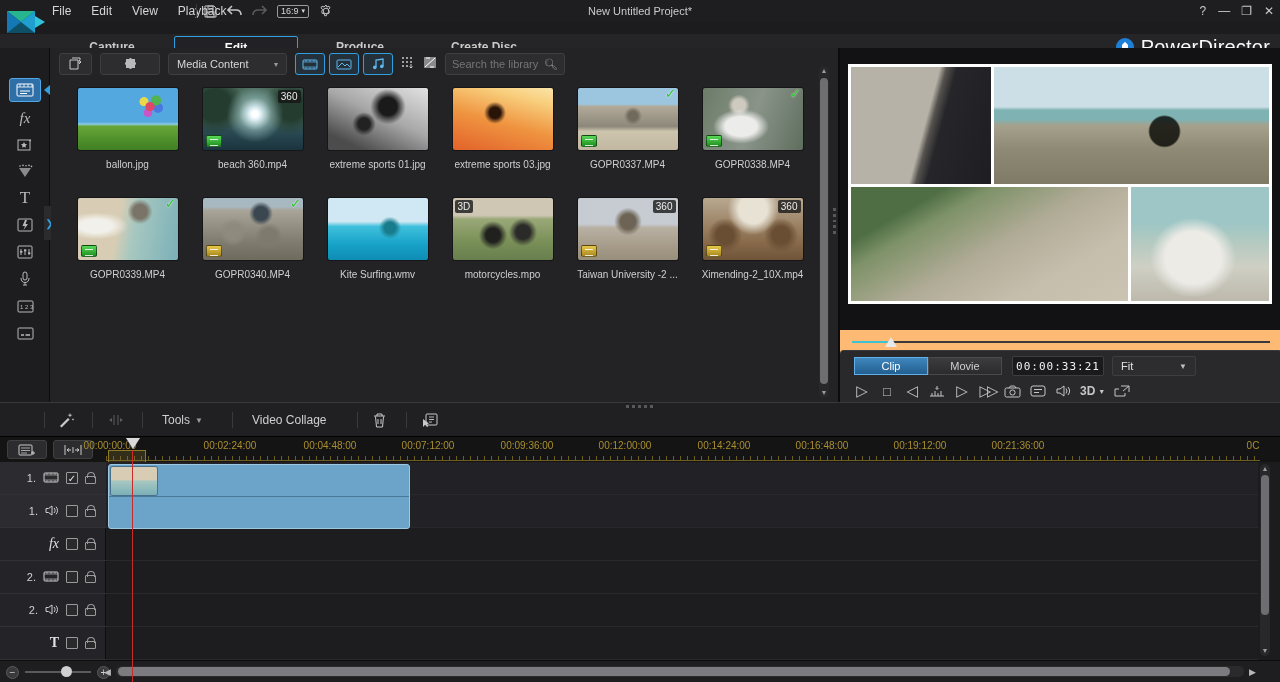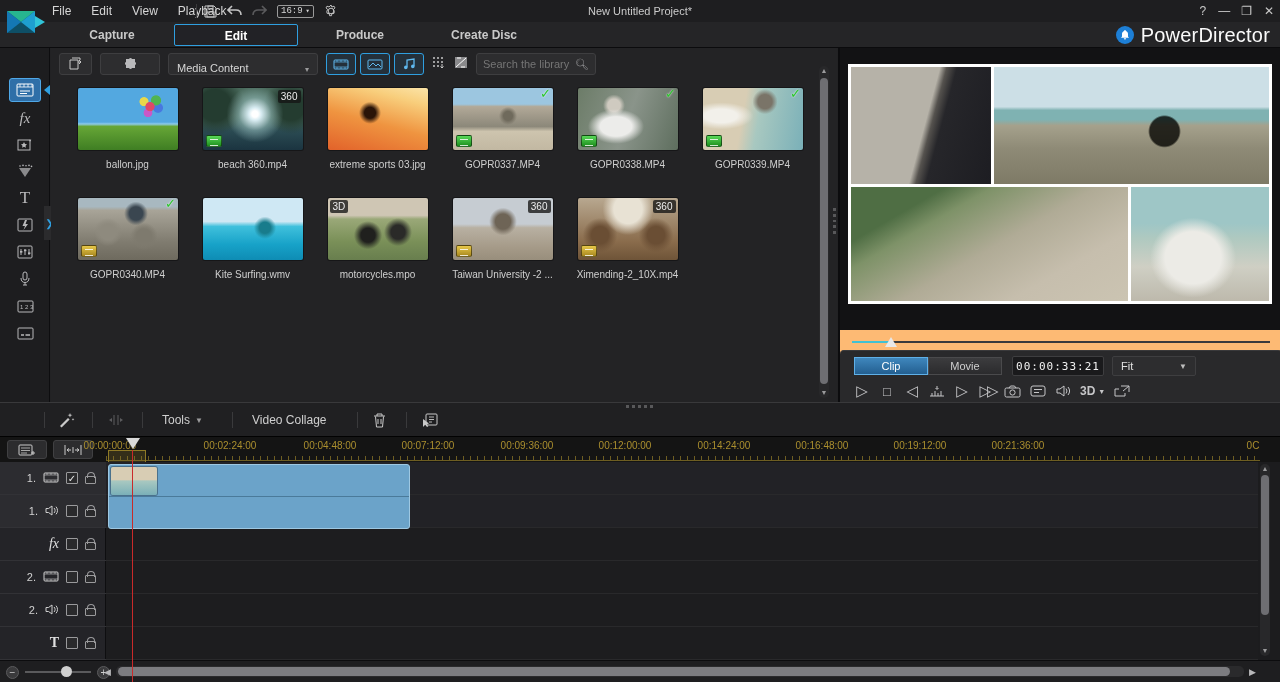--- a/index.html
+++ b/index.html
@@ -7,26 +7,26 @@
   body { font-family:"Liberation Sans","DejaVu Sans",sans-serif; color:#cfcfcf; }
   #app { position:relative; width:1280px; height:682px; background:#1c1c1e; overflow:hidden; }
 
   
   .titlebar { position:absolute; left:0; top:0; width:1280px; height:22px; background:#1e1e20; }
   .menus { position:absolute; left:52px; top:0; height:22px; display:flex; align-items:center; gap:20px; font-size:12px; color:#d6d6d6; }
   .menus span { cursor:default; }
   .tb-sep { position:absolute; left:196px; top:4px; width:1px; height:14px; background:#3a3a3c; }
   .qicons { position:absolute; left:204px; top:0; height:22px; display:flex; align-items:center; gap:10px; color:#c4c4c4; }
   .qicons .dim { color:#5a5a5c; }
-  .aspect-chip { display:flex; align-items:center; gap:3px; font-size:9px; border:1px solid #9a9a9a; border-radius:2px; padding:0 3px; height:13px; color:#d6d6d6;font-family:Liberation Mono, monospace; }
+  .aspect-chip { display:flex; align-items:center; gap:3px; font-size:9px; border:1px solid #9a9a9a; border-radius:2px; padding:0 3px; height:13px; color:#d6d6d6; }
   .win-title { position:absolute; left:0; right:0; top:0; height:22px; display:flex; align-items:center; justify-content:center; font-size:11px; color:#cbcbcb; pointer-events:none; }
   .winbtns { position:absolute; right:6px; top:0; height:22px; display:flex; align-items:center; gap:12px; font-size:12px; color:#c9c9c9; }
 
   
-  .tabrow { position:absolute; left:0; top:22px; width:1280px; height:26px; background:#252527; border-bottom:1px solid #0b0b0d; }
+  .tabrow { position:absolute; left:0; top:34px; width:1280px; height:26px; background:#252527; border-bottom:1px solid #0b0b0d; }
   .logo { position:absolute; left:5px; top:7px; width:42px; height:30px; z-index:5; }
   .tabs { position:absolute; left:50px; top:0; height:26px; display:flex; align-items:center; }
   .tab { width:124px; text-align:center; font-size:12px; font-weight:bold; color:#c9c9c9; height:22px; line-height:22px; }
   .tab.active { border:1px solid #2f9fe0; border-radius:2px; color:#fff; background:#222226; }
   .brand { position:absolute; right:10px; top:0; height:26px; display:flex; align-items:center; gap:7px; }
   .bell { width:18px; height:18px; border-radius:50%; background:#1d7fd6; display:flex; align-items:center; justify-content:center; }
   .brandname { font-size:20px; color:#fafafa; letter-spacing:.2px; }
 
   
   .main { position:absolute; left:0; top:48px; width:1280px; height:354px; background:#222224; }
@@ -35,21 +35,21 @@
   .sidebar { position:absolute; left:0; top:0; width:50px; height:354px; background:#1d1d1f; border-right:1px solid #0d0d0f; }
   .room { position:absolute; left:9px; width:32px; height:24px; display:flex; align-items:center; justify-content:center; color:#b9b9bb; font-size:15px; }
   .room.active { background:#2f6fa8; border:1px solid #4fa8e8; border-radius:3px; color:#fff; }
   .room-mark { position:absolute; left:44px; width:0; height:0; border-top:5px solid transparent; border-bottom:5px solid transparent; border-right:6px solid #2f9fe0; }
   .expander { position:absolute; left:44px; top:158px; width:11px; height:34px; background:#2b2b2d; border-radius:0 4px 4px 0; color:#2f9fe0; font-size:10px; display:flex; align-items:center; justify-content:center; }
 
   
   .library { position:absolute; left:51px; top:0; width:786px; height:354px; background:#232325; }
   .libbar { position:absolute; left:8px; top:4px; height:24px; display:flex; align-items:center; gap:8px; }
   .libbtn { height:22px; min-width:30px; padding:0 8px; background:#2d2d2f; border:1px solid #3e3e40; border-radius:3px; display:flex; align-items:center; justify-content:center; color:#c9c9c9; }
-  .dropdown { display:flex; align-items:flex-end; justify-content:space-between; width:150px; height:22px; background:#2d2d2f; border:1px solid #3e3e40; border-radius:3px; padding:0 8px; font-size:11px; color:#d6d6d6; }
+  .dropdown { display:flex; align-items:center; justify-content:space-between; width:119px; height:22px; background:#2d2d2f; border:1px solid #3e3e40; border-radius:3px; padding:8px 8px; font-size:11px; color:#d6d6d6; }
   .filters { display:flex; gap:4px; }
   .fbtn { width:30px; height:22px; background:#24303a; border:1px solid #2f9fe0; border-radius:3px; display:flex; align-items:center; justify-content:center; color:#5fb8ee; }
   .gicon { color:#c9c9c9; }
   .search { display:flex; align-items:center; width:120px; height:22px; background:#2d2d2f; border:1px solid #3e3e40; border-radius:3px; padding:0 6px; }
   .search input { flex:1; background:transparent; border:none; outline:none; color:#bdbdbd; font-size:11px; width:85px; font-family:"Liberation Sans",sans-serif; }
   .mgrid { position:absolute; left:14px; top:40px; display:grid; grid-template-columns:repeat(6,125px); grid-auto-rows:110px; }
   .mitem { width:125px; display:flex; flex-direction:column; align-items:center; }
   .thumb { position:relative; width:100px; height:62px; border-radius:2px; background:#333; box-shadow:0 0 0 1px #161618; }
   .cap { margin-top:9px; font-size:10px; color:#cfcfcf; max-width:122px; white-space:nowrap; overflow:hidden; text-overflow:ellipsis; }
   .badge { position:absolute; top:2px; right:2px; background:rgba(20,20,20,.78); color:#eee; font-size:10px; padding:0 3px; border-radius:2px; line-height:13px; }
@@ -355,20 +355,24 @@
           <div class="cap">ballon.jpg</div>
         </div>
         <div class="mitem">
           <div class="thumb" style="background:radial-gradient(circle at 52% 42%,#fff 0 5%,#d8ecf2 10%,rgba(160,200,200,.5) 26%,transparent 45%),radial-gradient(circle at 12% 28%,#243c30 0 16%,transparent 30%),radial-gradient(circle at 88% 30%,#243c30 0 14%,transparent 28%),linear-gradient(#48685a 0 45%,#2a4a52 70%,#1b3440);">
             <span class="badge">360</span>
             <span class="tag green"></span>
           </div>
           <div class="cap">beach 360.mp4</div>
         </div>
         <div class="mitem">
+          <div class="thumb" style="background:radial-gradient(circle at 60% 30%,#1a1a1a 0 12%,transparent 24%),radial-gradient(circle at 36% 58%,#222 0 8%,transparent 16%),linear-gradient(205deg,#e2e2e2,#a8a8a8 45%,#4c4c4c 85%);"></div>
+          <div class="cap">extreme sports 01.jpg</div>
+        </div>
+        <div class="mitem">
           <div class="thumb" style="background:radial-gradient(circle at 42% 40%,#2a1408 0 8%,transparent 16%),linear-gradient(15deg,#e2622a,#ef9440 45%,#f8ce7c 80%,#fbe4a8);"></div>
           <div class="cap">extreme sports 03.jpg</div>
         </div>
 
         <div class="mitem">
           <div class="thumb" style="background:radial-gradient(circle at 55% 45%,#6f6a5c 0 7%,transparent 14%),linear-gradient(#9cc6e0 0 26%,#b2a998 30%,#8c887a 62%,#cdc4ae 70%,#c2b8a2);">
             <span class="check">✓</span>
             <span class="tag green"></span>
           </div>
           <div class="cap">GOPR0337.MP4</div>

